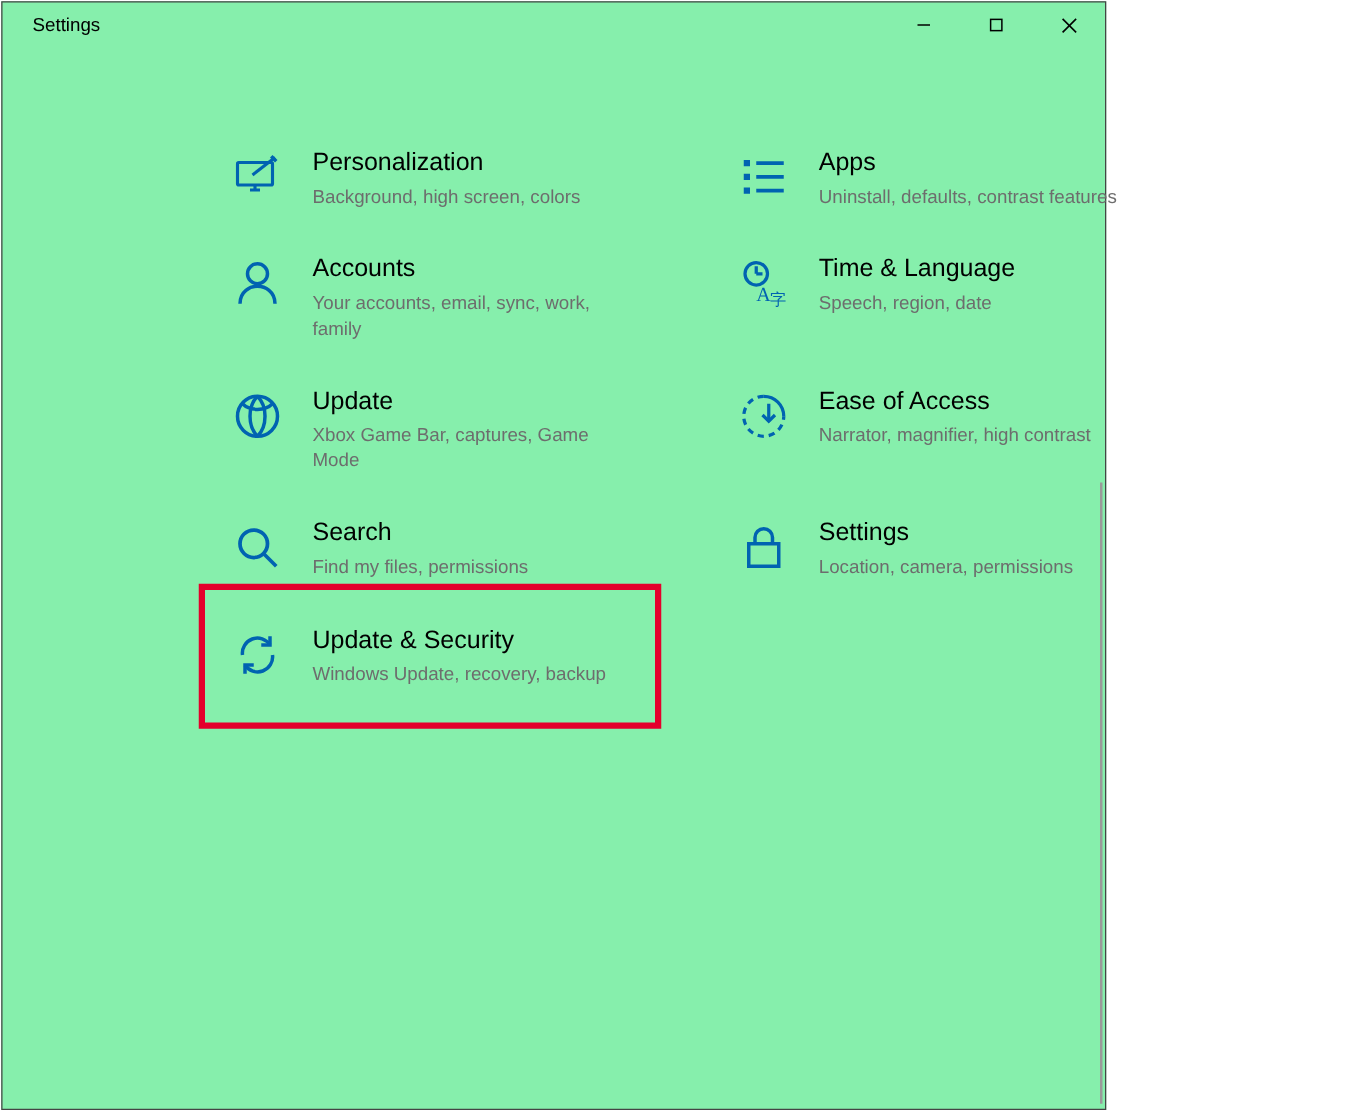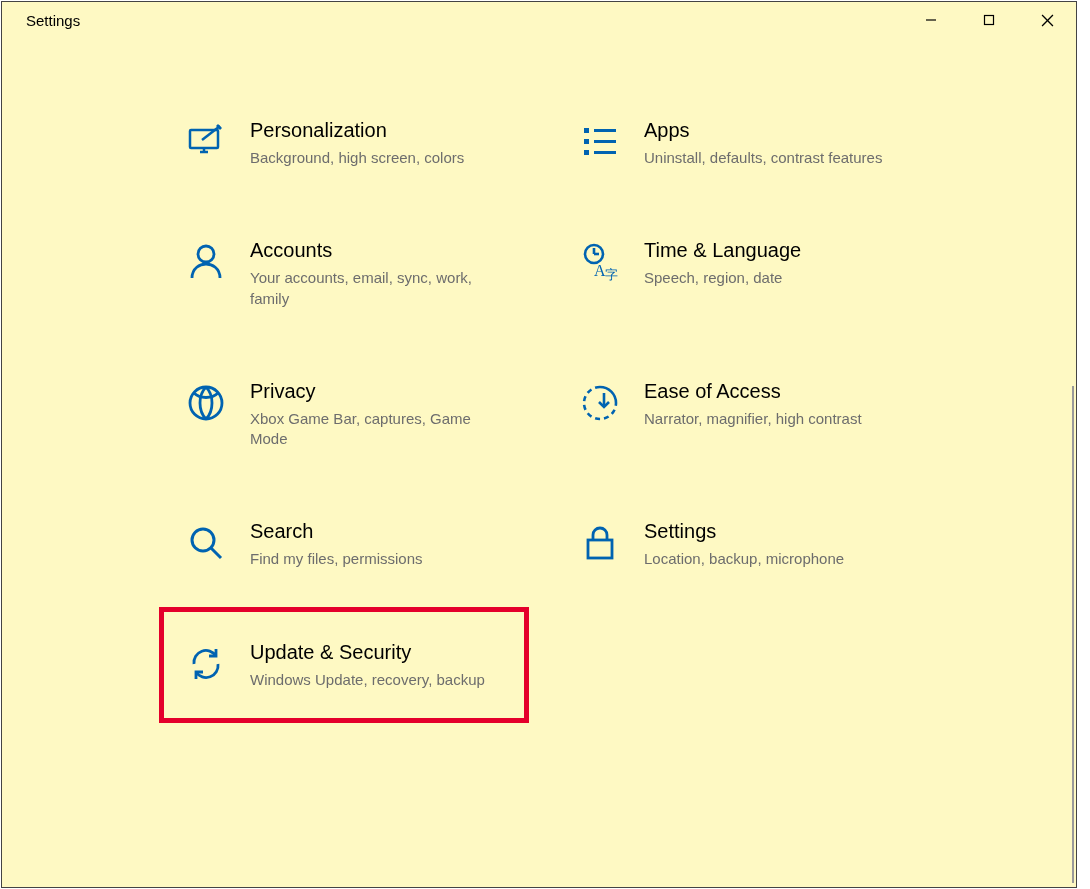--- a/index.html
+++ b/index.html
@@ -7,26 +7,26 @@
     padding: 0;
     background: #fff;
     font-family: "Segoe UI", Arial, sans-serif;
     color: #000;
     width: 1090px;
     height: 889px;
     overflow: hidden;
   }
   .window {
     box-sizing: border-box;
-    width: 1076px;
+    width: 884px;
     height: 887px;
     border: 1px solid #444;
     margin: 1px;
     position: relative;
-    background: #fef9c3;
+    background: #86efac;
   }
   
   .titlebar {
     height: 36px;
     display: flex;
     align-items: center;
     justify-content: space-between;
     padding-left: 24px;
     font-size: 15px;
     user-select: none;
@@ -59,20 +59,21 @@
     bottom: 0;
     padding-top: 80px;
     padding-left: 180px;
   }
   .grid {
     display: grid;
     grid-template-columns: 370px 370px;
     column-gap: 24px;
     row-gap: 70px;
     align-items: start;
+    gap: 35px;
   }
   .tile {
     display: flex;
     align-items: flex-start;
     gap: 20px;
     cursor: pointer;
   }
   .tile .ico {
     width: 48px;
     height: 48px;
@@ -216,21 +217,21 @@
       <div class="tile">
         <div class="ico">
           <svg viewBox="0 0 40 40" stroke-width="2.8">
             <circle cx="20" cy="20" r="16"></circle>
             <path d="M20 4 C12 12 12 28 20 36"></path>
             <path d="M20 4 C28 12 28 28 20 36"></path>
             <path d="M8 10 C14 16 26 16 32 10"></path>
           </svg>
         </div>
         <div class="txt">
-          <div class="ttl">Privacy</div>
+          <div class="ttl">Update</div>
           <div class="desc">Xbox Game Bar, captures, Game Mode</div>
         </div>
       </div>
 
       <div class="tile">
         <div class="ico">
           <svg viewBox="0 0 40 40" stroke-width="2.6">
             <path d="M20 4 A16 16 0 1 0 36 20" stroke-dasharray="5 4"></path>
             <path d="M20 4 A16 16 0 0 1 36 20"></path>
             <line x1="24" y1="10" x2="24" y2="24"></line>
@@ -258,21 +259,21 @@
 
       <div class="tile">
         <div class="ico">
           <svg viewBox="0 0 40 40" stroke-width="2.8">
             <rect x="8" y="17" width="24" height="18"></rect>
             <path d="M13 17 V12 a7 7 0 0 1 14 0 V17"></path>
           </svg>
         </div>
         <div class="txt">
           <div class="ttl">Settings</div>
-          <div class="desc">Location, backup, microphone</div>
+          <div class="desc">Location, camera, permissions</div>
         </div>
       </div>
 
       <div class="tile highlight">
         <div class="ico">
           <svg viewBox="0 0 40 40" stroke-width="2.8">
             <path d="M8 20 A12 12 0 0 1 30 12"></path>
             <polyline points="30,5 30,12 23,12"></polyline>
             <path d="M32 20 A12 12 0 0 1 10 28"></path>
             <polyline points="10,35 10,28 17,28"></polyline>

